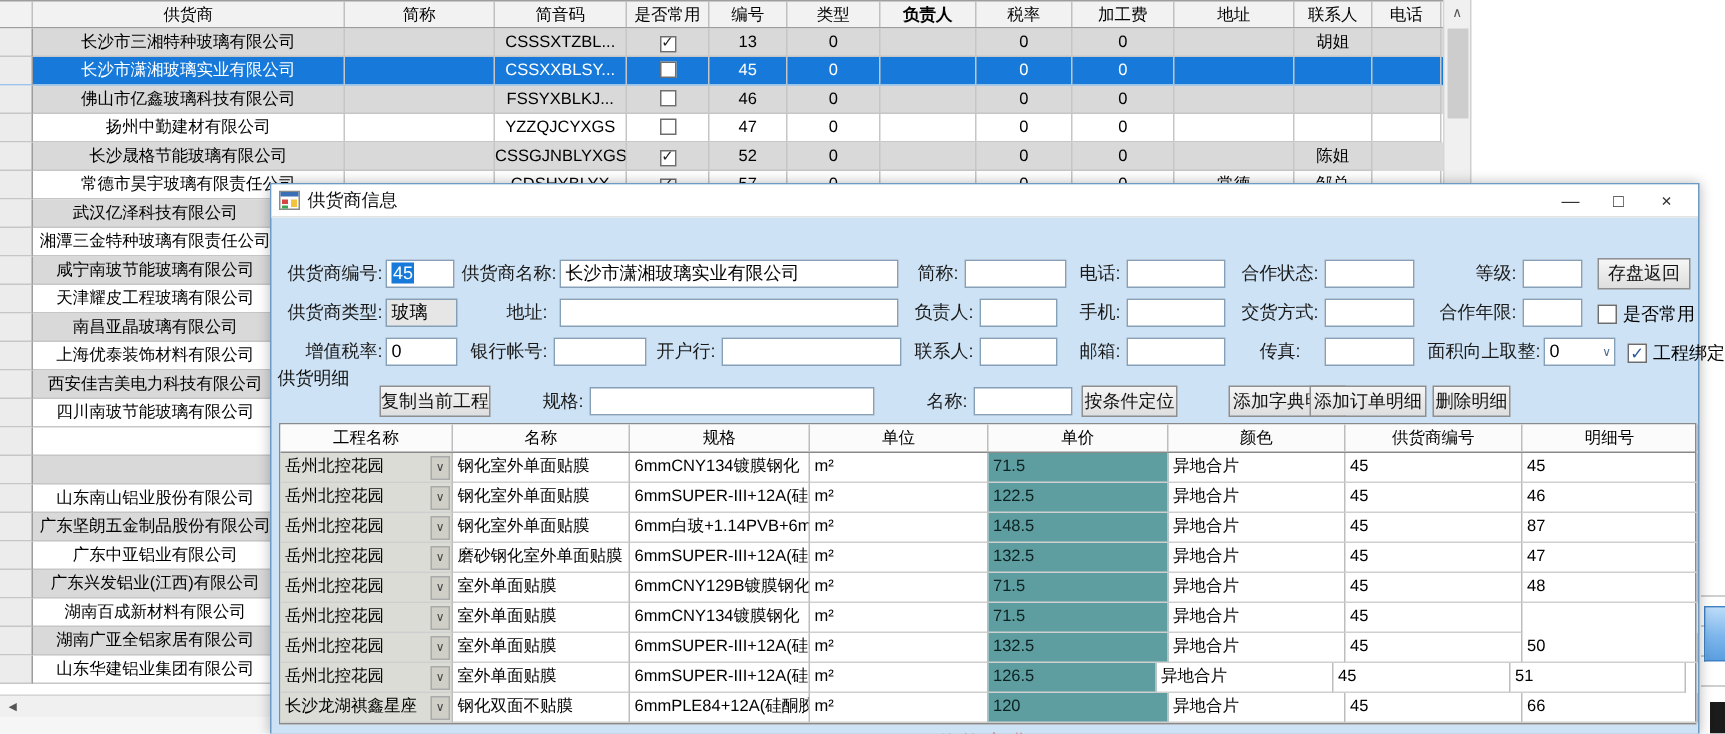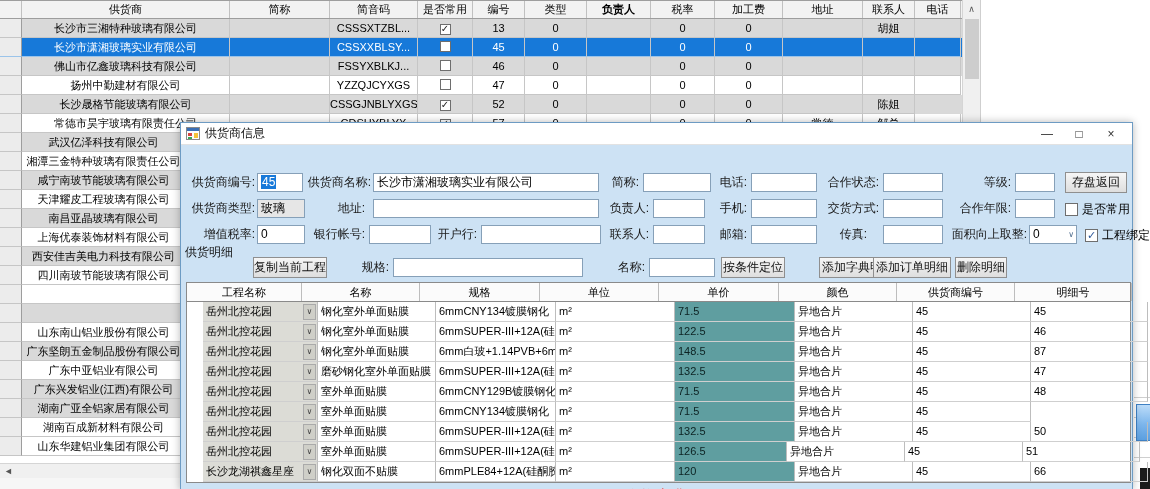--- a/index.html
+++ b/index.html
@@ -74,21 +74,21 @@
   .dcbwrap{position:absolute;display:flex;align-items:center;font-size:12px;gap:4px;white-space:nowrap;}
   .dcb{width:13px;height:13px;border:1px solid #6e6e6e;background:#fff;display:inline-flex;
     align-items:center;justify-content:center;font-size:11px;color:#2b579a;flex:none;}
   .seclabel{position:absolute;font-size:12px;color:#111;}
 
   
   .grid{position:absolute;left:5px;top:137px;width:945px;background:#fff;border:1px solid #8a8a8a;}
   .g-head{display:flex;height:19px;background:#fbfbfb;border-bottom:1px solid #8a8a8a;}
   .g-th{font-size:11px;line-height:18px;text-align:center;border-right:1px solid #bdbdbd;
     overflow:hidden;white-space:nowrap;flex:none;}
-  .g-row{display:flex;height:20px;padding-left:16px;}
+  .g-row{display:flex;height:20px;}
   .g-td{font-size:11px;line-height:19px;padding:0 3px;border-right:1px solid #bdbdbd;
     border-bottom:1px solid #cfcfcf;overflow:hidden;white-space:nowrap;flex:none;}
   .g-td.combo{background:#dcdcd6;display:flex;justify-content:space-between;align-items:center;padding-right:1px;}
   .g-td.combo .carr{width:13px;height:16px;background:#cfcfc8;border:1px solid #aaa;
     font-size:8px;color:#444;display:flex;align-items:center;justify-content:center;flex:none;}
   .g-td.price{background:var(--price);color:#0c2222;}
   .dictlabel{position:absolute;left:0;width:100%;top:342px;text-align:center;
     color:var(--red);font-size:14px;letter-spacing:2px;}
 
   
@@ -262,27 +262,27 @@
       <div class="namecell">广东坚朗五金制品股份有限公司</div>
     </div>
     <div class="lrow">
       <div class="hdrcell"></div>
       <div class="namecell">广东中亚铝业有限公司</div>
     </div>
     <div class="lrow shade">
       <div class="hdrcell"></div>
       <div class="namecell">广东兴发铝业(江西)有限公司</div>
     </div>
+    <div class="lrow">
+      <div class="hdrcell"></div>
+      <div class="namecell">湖南百成新材料有限公司</div>
+    </div>
     <div class="lrow shade">
       <div class="hdrcell"></div>
       <div class="namecell">湖南广亚全铝家居有限公司</div>
-    </div>
-    <div class="lrow">
-      <div class="hdrcell"></div>
-      <div class="namecell">湖南百成新材料有限公司</div>
     </div>
     <div class="lrow">
       <div class="hdrcell"></div>
       <div class="namecell">山东华建铝业集团有限公司</div>
     </div>
   </div>
 
 <div class="vscroll">
   <div class="arrow">∧</div>
   <div class="thumb"></div>

